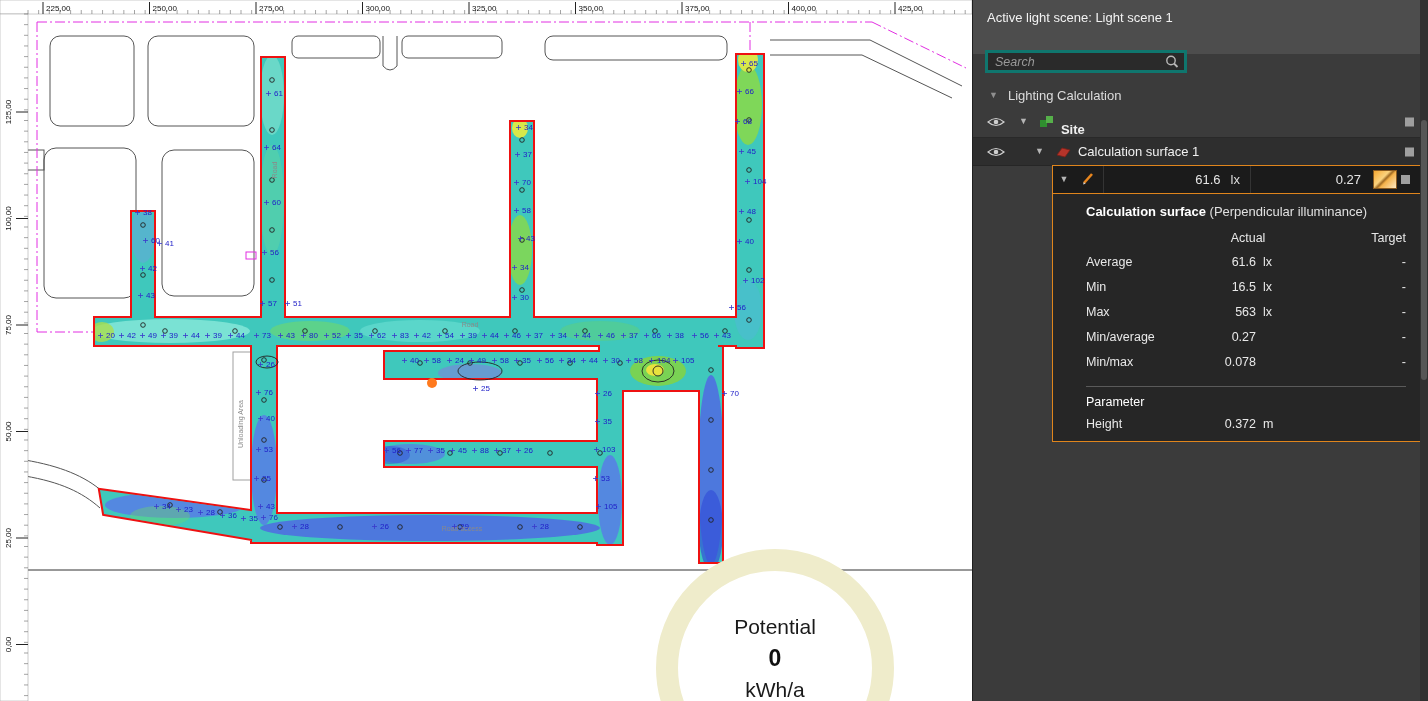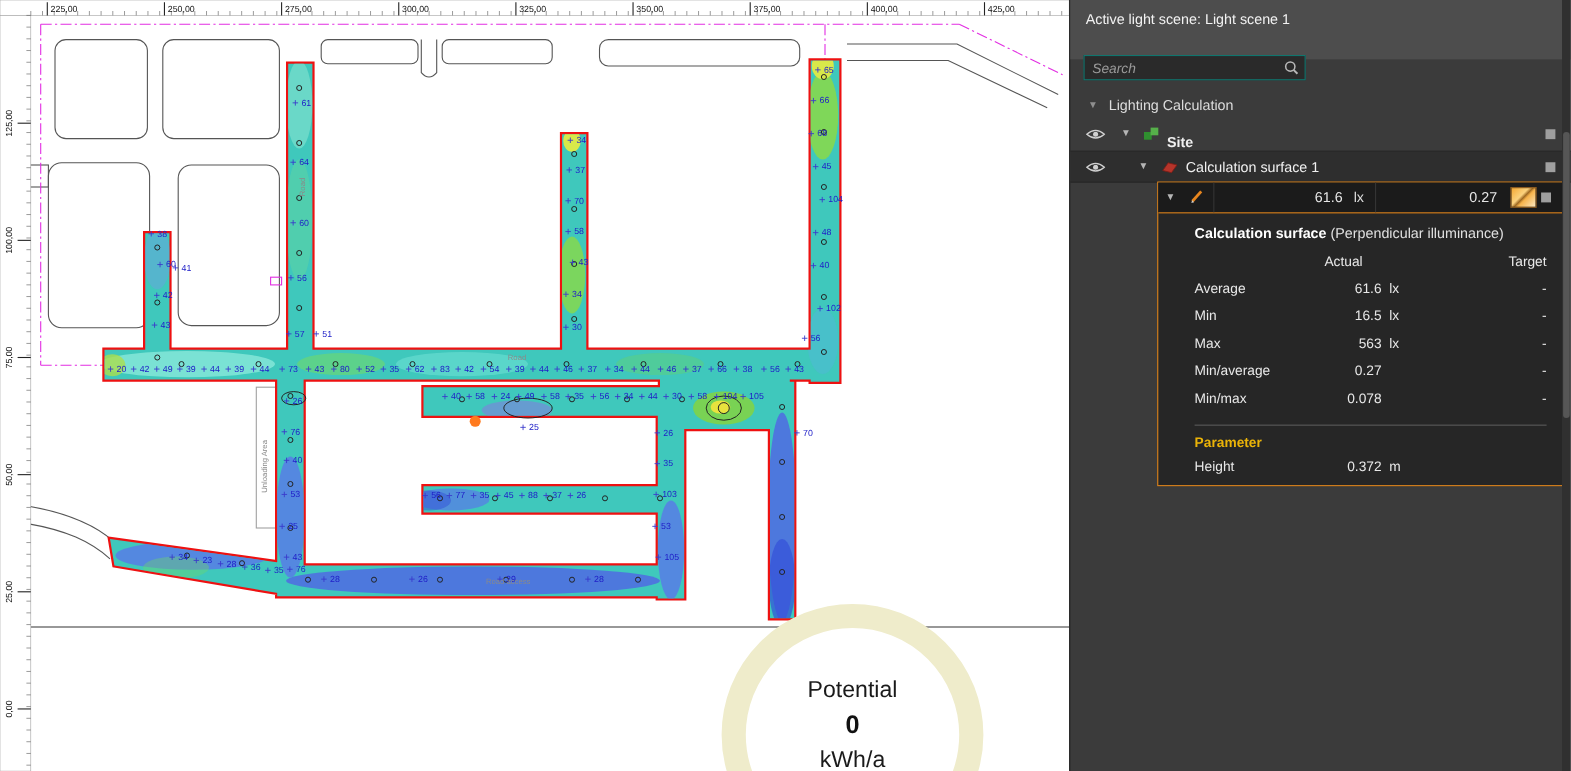--- a/index.html
+++ b/index.html
@@ -7,21 +7,21 @@
          font-family:"Liberation Sans",sans-serif;}
   
   .map-wrap{position:absolute;left:0;top:0;width:972px;height:701px;background:#fff;}
   svg text{font-family:"Liberation Sans",sans-serif;}
   
   .panel{position:absolute;left:972px;top:0;width:456px;height:701px;background:#3b3b3b;
          color:#e6e6e6;font-size:13px;border-left:1px solid #1f1f1f;box-sizing:border-box;}
   .scene-bar{position:absolute;left:0;top:0;width:100%;height:54px;background:#4d4d4d;
              box-sizing:border-box;padding:10px 0 0 14px;color:#f2f2f2;}
   .search-box{position:absolute;left:12px;top:50px;width:202px;height:23px;background:#2a2a2a;
-              border:1px solid #0f766e;display:flex;align-items:center;box-sizing:border-box;}
+              border:3px solid #0f766e;display:flex;align-items:center;box-sizing:border-box;}
   .search-box input{flex:1;background:transparent;border:none;outline:none;color:#cfcfcf;
               font-style:italic;font-size:12.5px;padding:0 4px 0 7px;font-family:"Liberation Sans",sans-serif;}
   .search-box input::placeholder{color:#9a9a9a;font-style:italic;}
   .search-icn{width:18px;height:18px;margin-right:3px;flex:0 0 auto;}
   .section-row{position:absolute;left:0;top:84px;width:100%;height:22px;display:flex;
                align-items:center;color:#dcdcdc;}
   .chev{color:#b5b5b5;font-size:9px;line-height:1;display:inline-block;}
   .section-row .chev{margin:0 10px 0 16px;color:#8f8f8f;}
   .tree-row{position:absolute;left:0;width:100%;height:27px;display:flex;align-items:center;}
   .site-row{top:108px;}
@@ -51,24 +51,24 @@
   
   .details{padding:10px 14px 17px 33px;color:#e8e8e8;font-size:12.5px;}
   .details .title{font-size:13px;margin-bottom:4px;}
   .details .title b{color:#ffffff;}
   .details .title span{color:#e0e0e0;}
   .dgrid{display:grid;grid-template-columns:118px 52px 36px 1fr;align-items:baseline;}
   .dgrid .v{text-align:right;}
   .dgrid .u{padding-left:7px;}
   .dgrid .t{text-align:right;}
   .dhead{margin-top:12px;height:24px;}
-  .dhead .actual{grid-column:2/4;text-align:left;padding-right:0;}
+  .dhead .actual{grid-column:2/4;text-align:center;padding-right:0;}
   .drow{height:25px;}
   .divider{border-top:1px solid #5a5a5a;margin:6px 0 8px 0;}
-  .param-title{font-weight:bold;color:#eab308;height:22px;margin-top:2px;}
+  .param-title{font-weight:normal;color:#ffffff;height:22px;margin-top:2px;}
   .prow{height:25px;}
   
   .scrollbar{position:absolute;right:0;top:0;width:8px;height:701px;background:#303030;}
   .scroll-thumb{position:absolute;right:1px;top:120px;width:6px;height:260px;background:#565656;border-radius:3px;}
 </style>
 </head>
 <body>
 
 <div class="stage">
 

